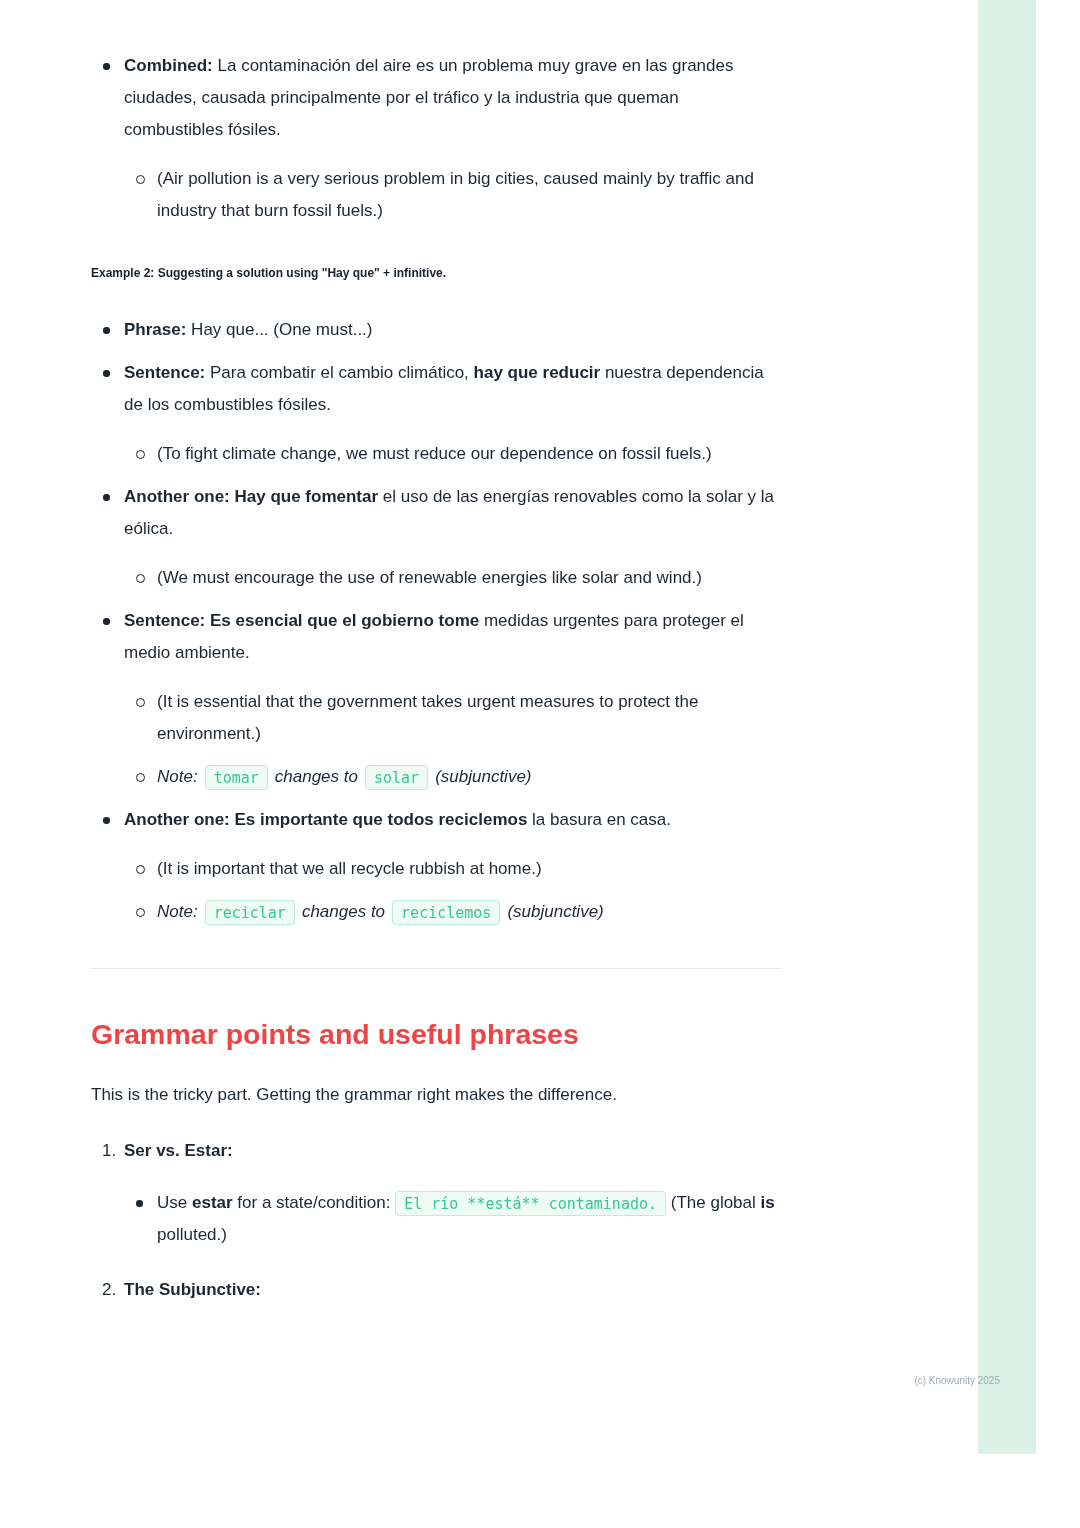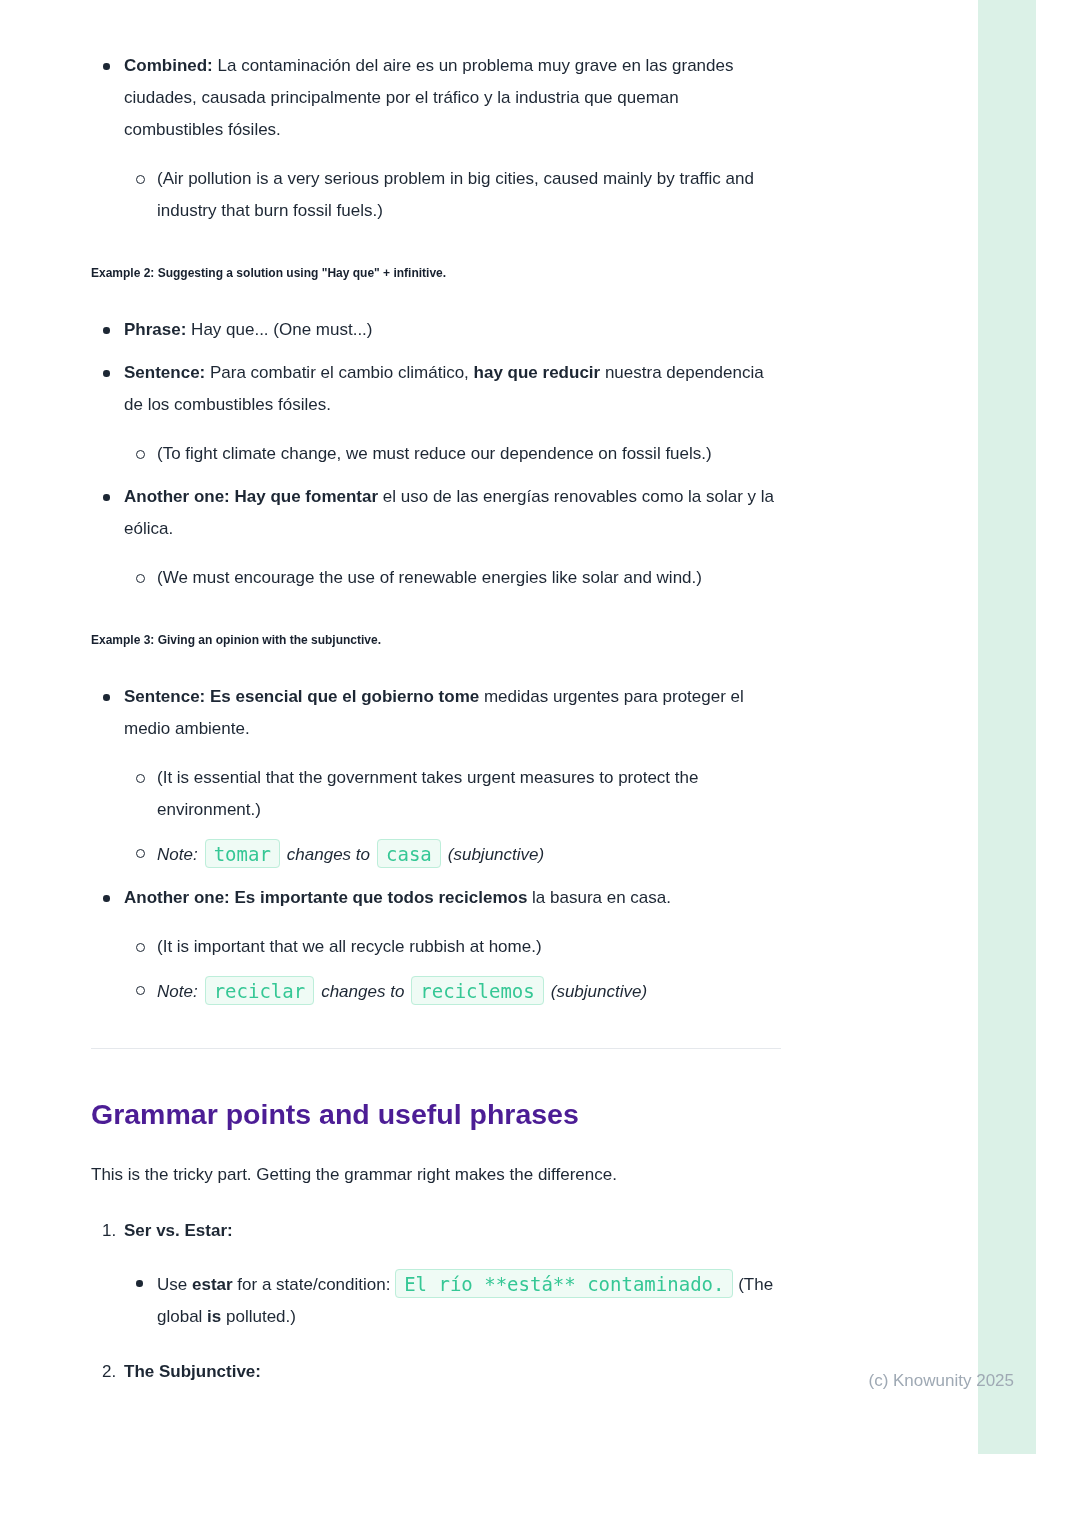--- a/index.html
+++ b/index.html
@@ -25,40 +25,40 @@
     content:""; position:absolute; left:12px; top:12px;
     width:7px; height:7px; border-radius:50%;
     border:1.5px solid #1d2734; background:transparent;
   }
 
   h3 { font-size:12px; font-weight:700; margin:30px 0 25px; color:#17202e; }
   .b { font-weight:700; }
 
   .code {
     font-family:"DejaVu Sans Mono","Liberation Mono",monospace;
-    font-size:19px; color:#35c795; background:#effbf5;
+    font-size:15px; color:#35c795; background:#effbf5;
     border:1px solid #bdeeda; border-radius:4px; padding:2.5px 8px;
     -webkit-box-decoration-break:clone; box-decoration-break:clone;
     font-style:normal;
     text-align:right;
   }
   .note em { font-style:italic; }
   .note .code { margin:0 7px; }
 
   .divider { border:none; border-top:1px solid #e5e8ec; margin:40px 0 0; }
-  .big-heading { color:#4c1d95; font-size:28.5px; line-height:38px; font-weight:800; margin:46px 0 0; }
+  .big-heading { color:#ef4444; font-size:28.5px; line-height:38px; font-weight:800; margin:46px 0 0; }
   .intro { margin:26px 0 0; }
 
   .olist { margin-top:24px; }
   .oitem { position:relative; padding-left:33px; margin-top:23px; }
   .onum { position:absolute; left:11px; font-weight:400; }
   .nested { margin:20px 0 0 33px; }
   .nested > li { margin-bottom:14px; }
 
-  .footer { position:absolute; right:66px; bottom:64px; font-size:17px; line-height:18px; color:#9fa9b4; }
+  .footer { position:absolute; right:80px; bottom:64px; font-size:10px; line-height:18px; color:#9fa9b4; }
 </style>
 </head>
 <body>
 
 <div class="page">
   <div class="accent-bar"></div>
 
   <main class="content">
 
     <ul class="l1">
@@ -78,27 +78,26 @@
           <li><span>(To fight climate change, we must reduce our dependence on fossil fuels.)</span></li>
         </ul>
       </li>
       <li><span class="b">Another one: Hay que fomentar</span><span> el uso de las energías renovables como la solar y la eólica.</span>
         <ul class="l2">
           <li><span>(We must encourage the use of renewable energies like solar and wind.)</span></li>
         </ul>
       </li>
     </ul>
 
-    <h3>Example 3: Giving an opinion with the subjunctive.</h3>
 
     <ul class="l1">
       <li><span class="b">Sentence: Es esencial que el gobierno tome</span><span> medidas urgentes para proteger el medio ambiente.</span>
         <ul class="l2">
           <li><span>(It is essential that the government takes urgent measures to protect the environment.)</span></li>
-          <li class="note"><em>Note:</em><code class="code">tomar</code><em>changes to</em><code class="code">casa</code><em>(subjunctive)</em></li>
+          <li class="note"><em>Note:</em><code class="code">tomar</code><em>changes to</em><code class="code">solar</code><em>(subjunctive)</em></li>
         </ul>
       </li>
       <li><span class="b">Another one: Es importante que todos reciclemos</span><span> la basura en casa.</span>
         <ul class="l2">
           <li><span>(It is important that we all recycle rubbish at home.)</span></li>
           <li class="note"><em>Note:</em><code class="code">reciclar</code><em>changes to</em><code class="code">reciclemos</code><em>(subjunctive)</em></li>
         </ul>
       </li>
     </ul>
 

